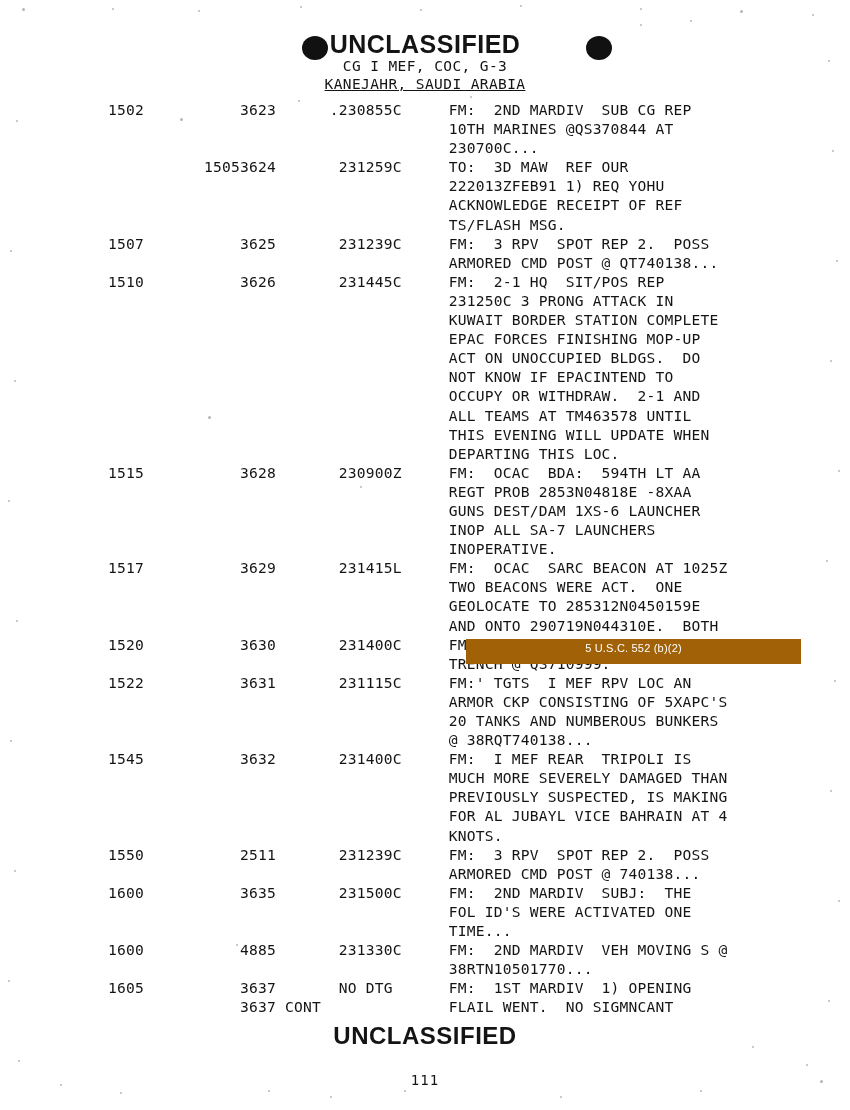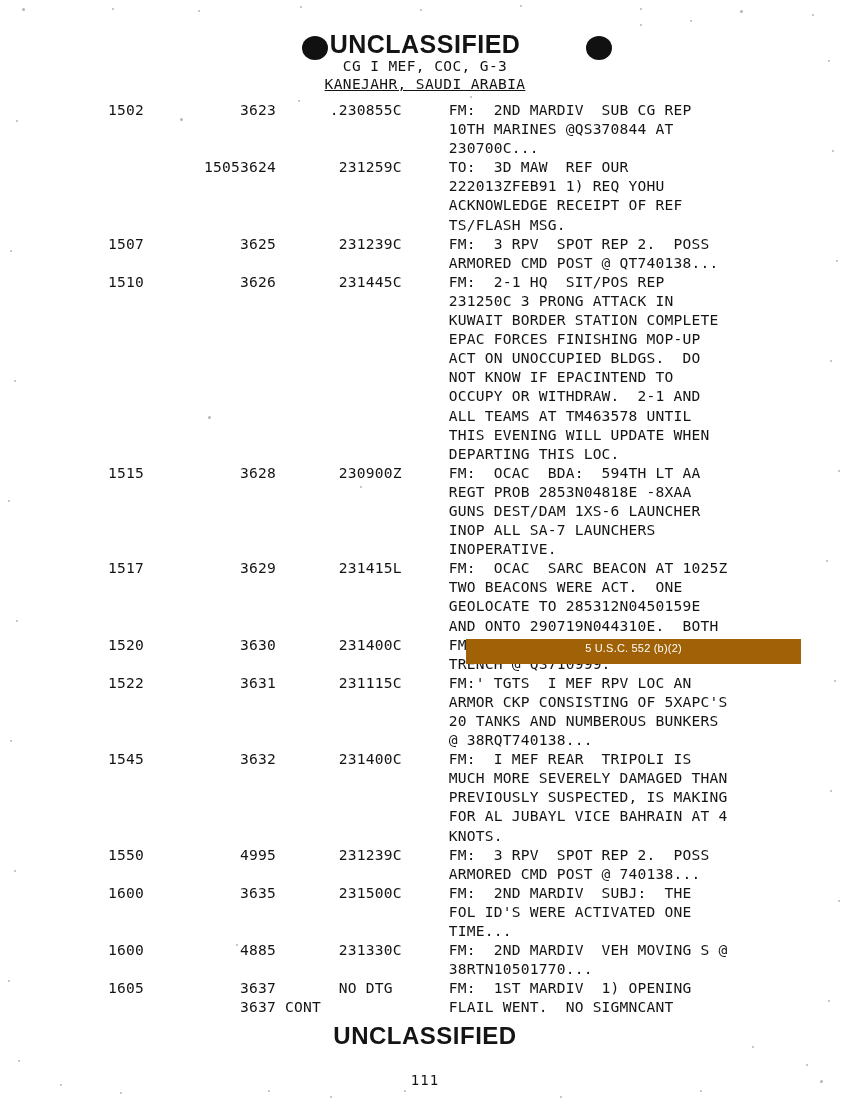--- a/index.html
+++ b/index.html
@@ -235,21 +235,21 @@
           <td class="c-dtg">231400C</td>
           <td class="c-text">FM:  I MEF REAR  TRIPOLI IS
 MUCH MORE SEVERELY DAMAGED THAN
 PREVIOUSLY SUSPECTED, IS MAKING
 FOR AL JUBAYL VICE BAHRAIN AT 4
 KNOTS.</td>
         </tr>
         <tr>
           <td class="c-time">1550</td>
           <td class="c-alt"></td>
-          <td class="c-serial">4995</td>
+          <td class="c-serial">2511</td>
           <td class="c-dtg">231239C</td>
           <td class="c-text">FM:  3 RPV  SPOT REP 2.  POSS
 ARMORED CMD POST @ 740138...</td>
         </tr>
         <tr>
           <td class="c-time">1600</td>
           <td class="c-alt"></td>
           <td class="c-serial">3635</td>
           <td class="c-dtg">231500C</td>
           <td class="c-text">FM:  2ND MARDIV  SUBJ:  THE

